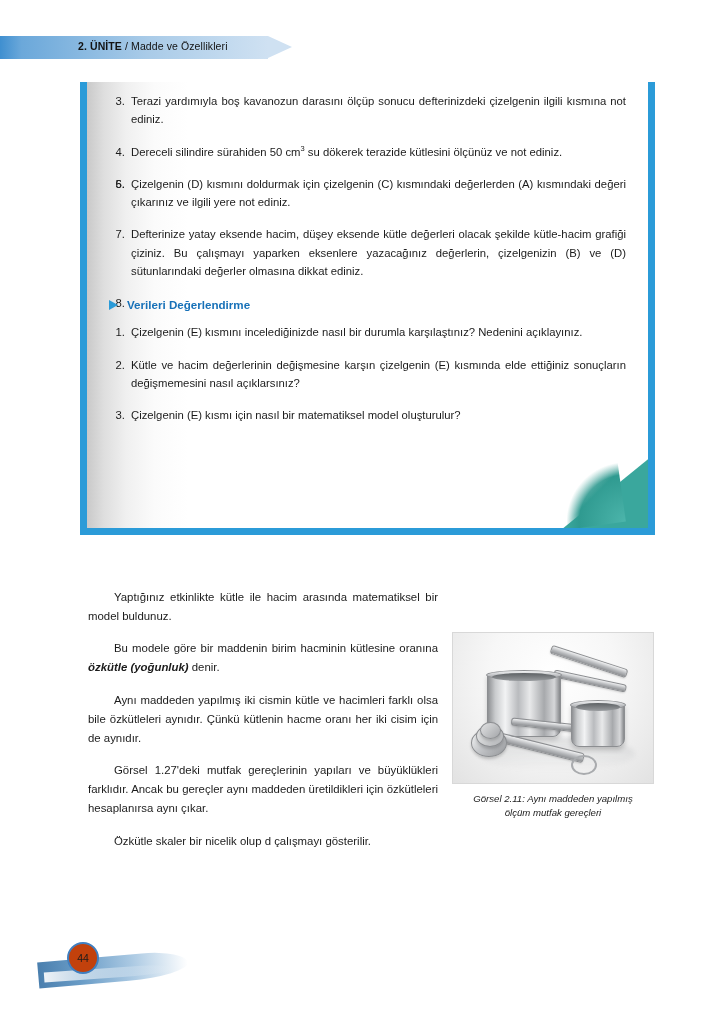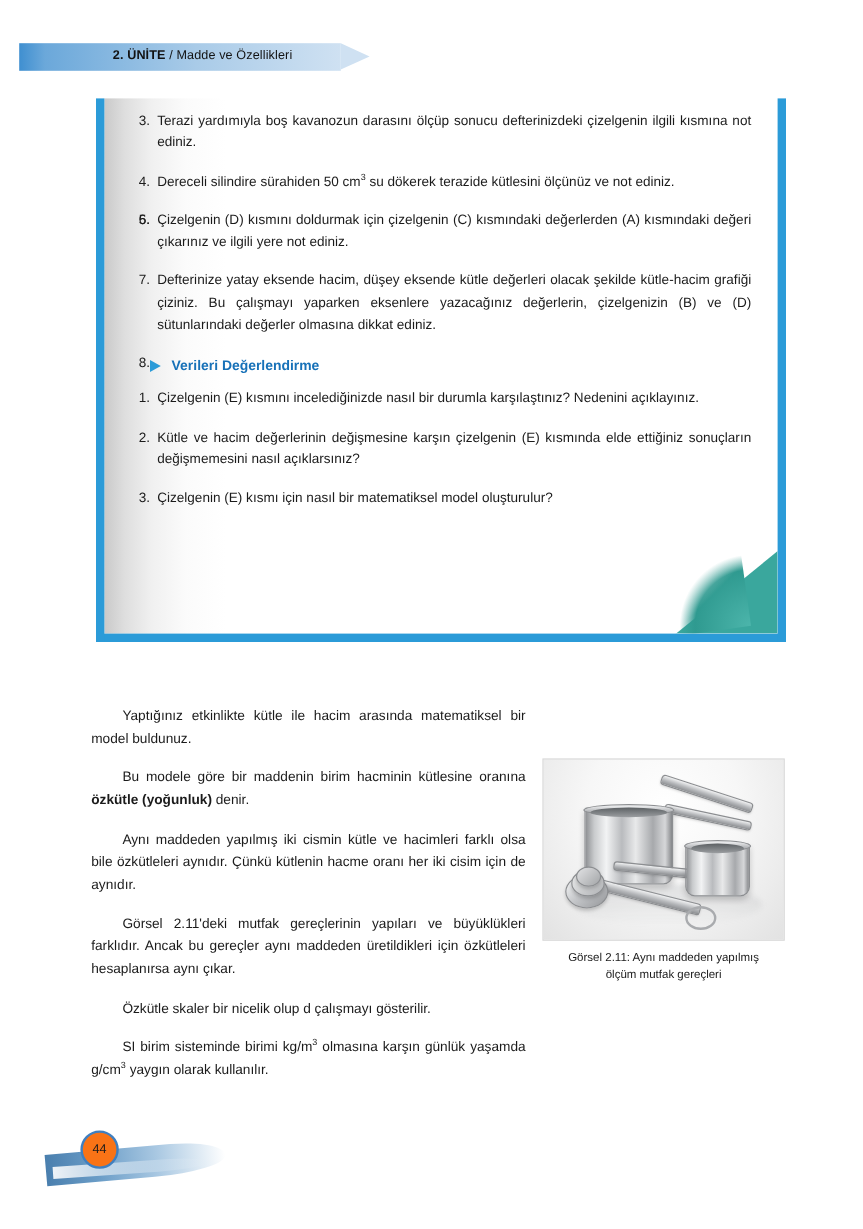--- a/index.html
+++ b/index.html
@@ -11,21 +11,21 @@
     width: 719px;
     height: 1024px;
     position: relative;
     font-family: "Liberation Sans", sans-serif;
     overflow: hidden;
   }
 
   
   .unit-banner {
     position: absolute;
-    left: 16px;
+    left: 0;
     top: 36px;
     width: 292px;
     height: 23px;
     text-align: right;
   }
   .unit-banner .band {
     position: absolute;
     left: 0; top: 0;
     width: 268px;
     height: 23px;
@@ -98,21 +98,21 @@
     color: #1b1b1b;
   }
   sup.exp {
     font-size: 7.5px;
     vertical-align: super;
     line-height: 0;
   }
 
   .section-head {
     position: relative;
-    margin: 18px 0 12px 20px;
+    margin: 18px 0 12px 4px;
     padding-left: 18px;
     font-size: 11.6px;
     font-weight: bold;
     color: #1771b8;
   }
   .section-head .tri {
     position: absolute;
     left: 0;
     top: 2px;
     width: 0; height: 0;
@@ -159,28 +159,28 @@
   }
 
   
   .body-col {
     position: absolute;
     left: 72px;
     top: 588px;
     width: 366px;
   }
   .body-col p {
-    margin: 0 0 13px 4px;
+    margin: 0 0 13px 16px;
     font-size: 11.4px;
     line-height: 1.68;
     color: #1b1b1b;
     text-align: justify;
     text-indent: 26px;
   }
-  .body-col p b { font-weight: bold; }
+  .body-col p b { font-weight: bold; font-style: italic; }
 
   
   .figure {
     position: absolute;
     left: 452px;
     top: 632px;
     width: 202px;
   }
   .figure .photo {
     position: relative;
@@ -188,20 +188,21 @@
     height: 152px;
     border: 1px solid #d8d8d8;
     background:
       radial-gradient(ellipse at 50% 28%, #ffffff 0%, #f7f7f7 45%, #ececec 75%, #e2e2e2 100%);
     overflow: hidden;
     box-sizing: border-box;
   }
   .figure .caption {
     margin-top: 8px;
     font-size: 9.6px;
+    font-style: italic;
     line-height: 1.45;
     color: #1b1b1b;
     text-align: center;
   }
 
   
   .cup {
     position: absolute;
     border-radius: 2px 2px 8px 8px;
     background: linear-gradient(to right,
@@ -298,21 +299,21 @@
     transform: rotate(-4deg);
   }
   .footer .page-circle {
     position: absolute;
     left: 29px;
     top: 14px;
     width: 28px;
     height: 28px;
     border: 2px solid #3f7fc0;
     border-radius: 50%;
-    background: #f97316;
+    background: #c2410c;
     color: #1b1b1b;
     font-size: 10.5px;
     display: flex;
     align-items: center;
     justify-content: center;
   }
 </style>
 </head>
 <body>
 
@@ -352,23 +353,22 @@
     <div class="fold"></div>
     <div class="fold2"></div>
     <div class="shade"></div>
   </div>
 </div>
 
 <div class="body-col" id="body-col">
     <p>Yaptığınız etkinlikte kütle ile hacim arasında matematiksel bir model buldunuz.</p>
     <p>Bu modele göre bir maddenin birim hacminin kütlesine oranına <b>özkütle (yoğunluk)</b> denir.</p>
     <p>Aynı maddeden yapılmış iki cismin kütle ve hacimleri farklı olsa bile özkütleleri aynıdır. Çünkü kütlenin hacme oranı her iki cisim için de aynıdır.</p>
-    <p> Görsel 2.11'deki mutfak gereçlerinin yapıları ve büyüklükleri farklıdır. Ancak bu gereçler aynı maddeden üretildikleri için özkütleleri hesaplanırsa aynı çıkar.</p>
+    <p> Görsel 1.27'deki mutfak gereçlerinin yapıları ve büyüklükleri farklıdır. Ancak bu gereçler aynı maddeden üretildikleri için özkütleleri hesaplanırsa aynı çıkar.</p>
     <p>Özkütle skaler bir nicelik olup d çalışmayı gösterilir.</p>
-    <p>SI birim sisteminde birimi kg/m<sup class="exp">3</sup> olmasına karşın günlük yaşamda g/cm<sup class="exp">3</sup> yaygın olarak kullanılır.</p>
   </div>
 
 <div class="figure">
   <div class="photo">
     <div class="reflection"></div>
 
     <div class="handle" id="handle-big"></div>
     <div class="handle" id="handle-big2"></div>
     <div class="cup" id="cup-big">
       <div class="rim"></div>

